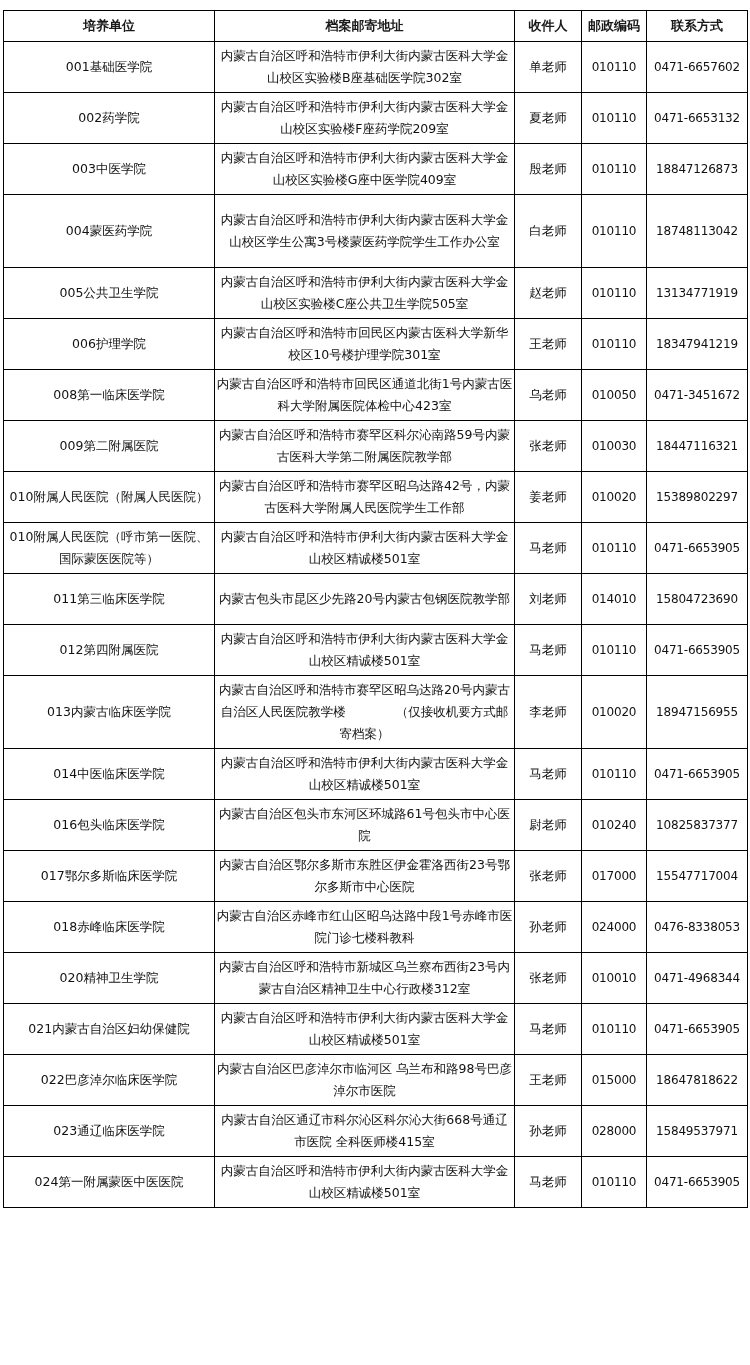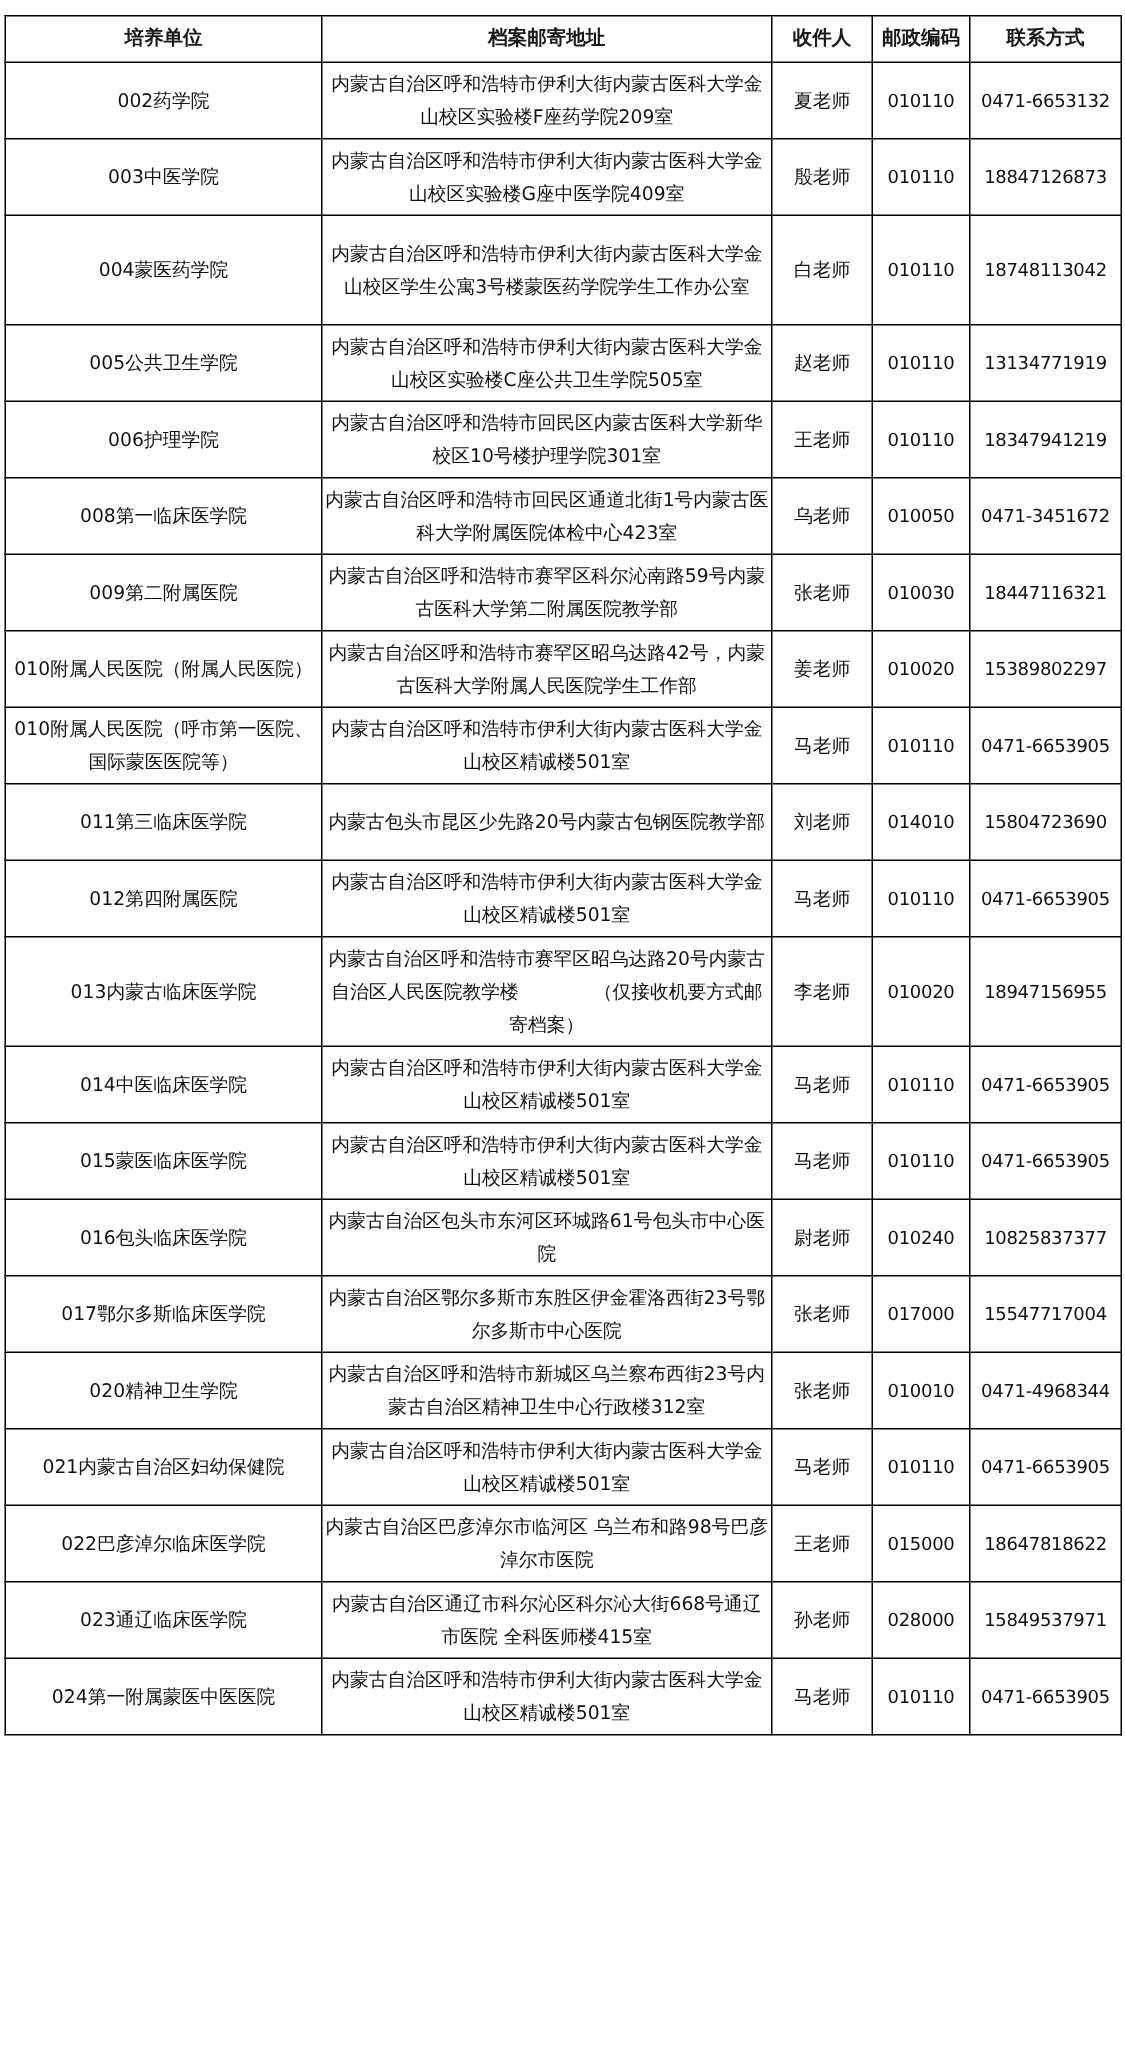--- a/index.html
+++ b/index.html
@@ -30,20 +30,27 @@
   <thead>
     <tr>
       <th>培养单位</th>
       <th>档案邮寄地址</th>
       <th>收件人</th>
       <th>邮政编码</th>
       <th>联系方式</th>
     </tr>
   </thead>
   <tbody id="tbody">
+      <tr class="r2">
+        <td class="unit">001基础医学院</td>
+        <td class="addr">内蒙古自治区呼和浩特市伊利大街内蒙古医科大学金山校区实验楼B座基础医学院302室</td>
+        <td>单老师</td>
+        <td class="num">010110</td>
+        <td class="num">0471-6657602</td>
+      </tr>
       <tr class="r2">
         <td class="unit">002药学院</td>
         <td class="addr">内蒙古自治区呼和浩特市伊利大街内蒙古医科大学金山校区实验楼F座药学院209室</td>
         <td>夏老师</td>
         <td class="num">010110</td>
         <td class="num">0471-6653132</td>
       </tr>
       <tr class="r2">
         <td class="unit">003中医学院</td>
         <td class="addr">内蒙古自治区呼和浩特市伊利大街内蒙古医科大学金山校区实验楼G座中医学院409室</td>
@@ -122,39 +129,39 @@
         <td class="num">18947156955</td>
       </tr>
       <tr class="r2">
         <td class="unit">014中医临床医学院</td>
         <td class="addr">内蒙古自治区呼和浩特市伊利大街内蒙古医科大学金山校区精诚楼501室</td>
         <td>马老师</td>
         <td class="num">010110</td>
         <td class="num">0471-6653905</td>
       </tr>
       <tr class="r2">
-        <td class="unit">015蒙医临床医学院</td>
-        <td class="addr">内蒙古自治区呼和浩特市伊利大街内蒙古医科大学金山校区精诚楼501室</td>
-        <td>马老师</td>
-        <td class="num">010110</td>
-        <td class="num">0471-6653905</td>
-      </tr>
-      <tr class="r2">
         <td class="unit">016包头临床医学院</td>
         <td class="addr">内蒙古自治区包头市东河区环城路61号包头市中心医院</td>
         <td>尉老师</td>
         <td class="num">010240</td>
         <td class="num">10825837377</td>
       </tr>
       <tr class="r2">
         <td class="unit">017鄂尔多斯临床医学院</td>
         <td class="addr">内蒙古自治区鄂尔多斯市东胜区伊金霍洛西街23号鄂尔多斯市中心医院</td>
         <td>张老师</td>
         <td class="num">017000</td>
         <td class="num">15547717004</td>
+      </tr>
+      <tr class="r2">
+        <td class="unit">018赤峰临床医学院</td>
+        <td class="addr">内蒙古自治区赤峰市红山区昭乌达路中段1号赤峰市医院门诊七楼科教科</td>
+        <td>孙老师</td>
+        <td class="num">024000</td>
+        <td class="num">0476-8338053</td>
       </tr>
       <tr class="r2">
         <td class="unit">020精神卫生学院</td>
         <td class="addr">内蒙古自治区呼和浩特市新城区乌兰察布西街23号内蒙古自治区精神卫生中心行政楼312室</td>
         <td>张老师</td>
         <td class="num">010010</td>
         <td class="num">0471-4968344</td>
       </tr>
       <tr class="r2">
         <td class="unit">021内蒙古自治区妇幼保健院</td>

